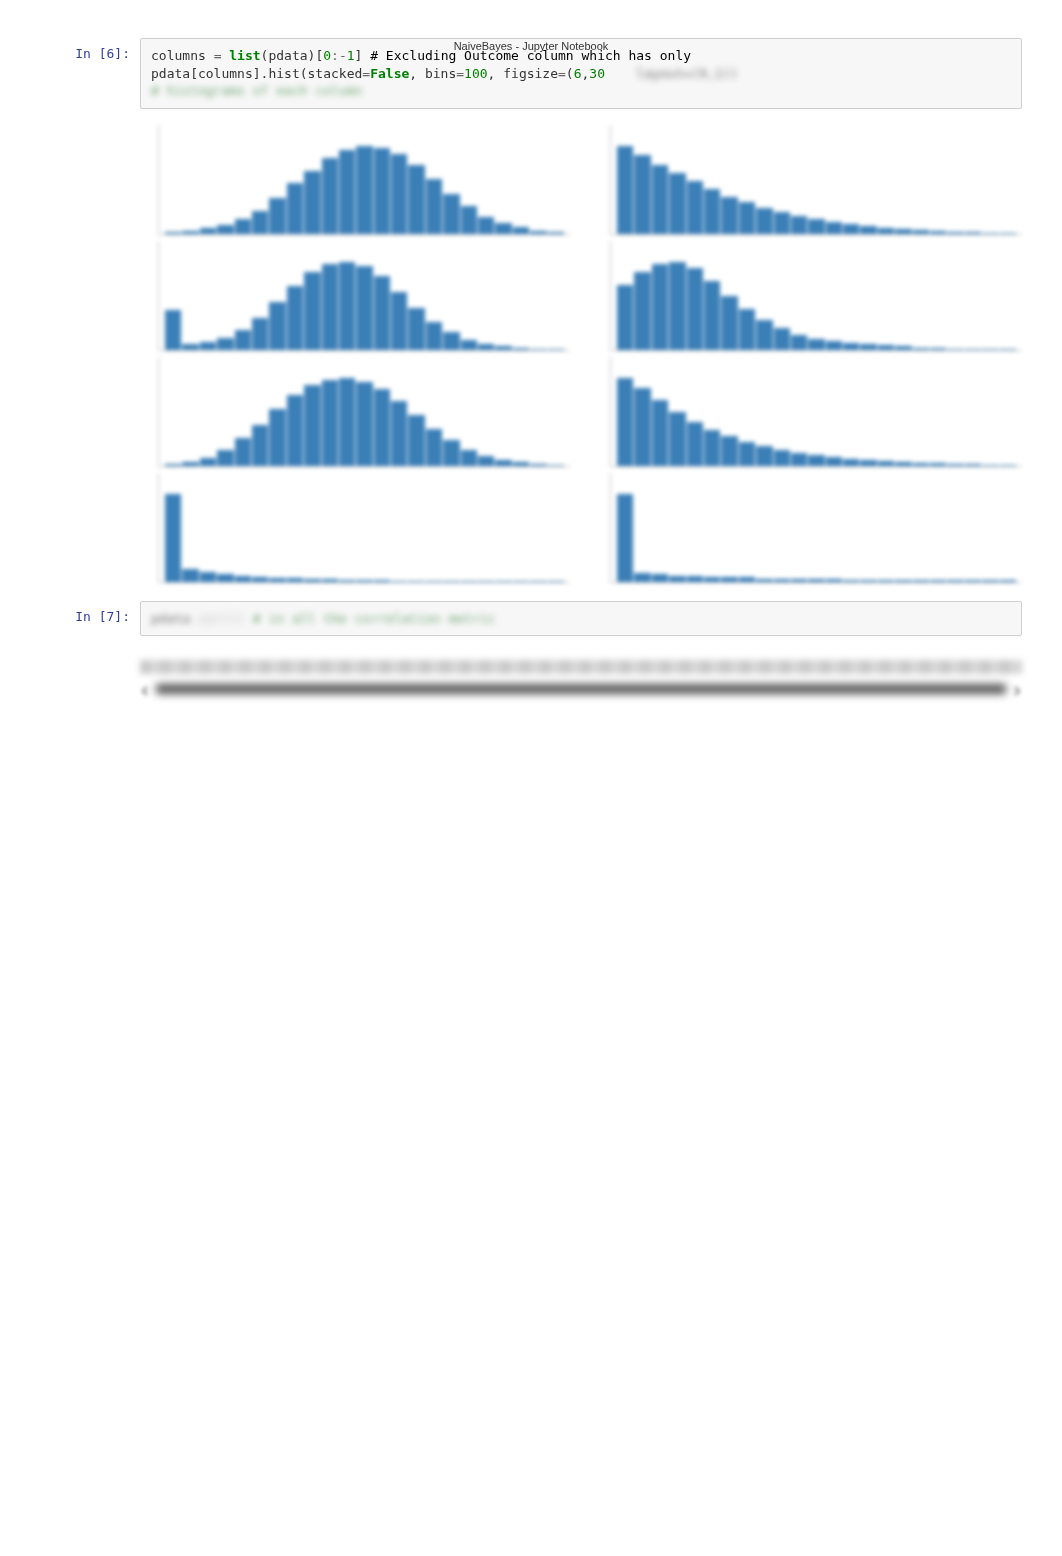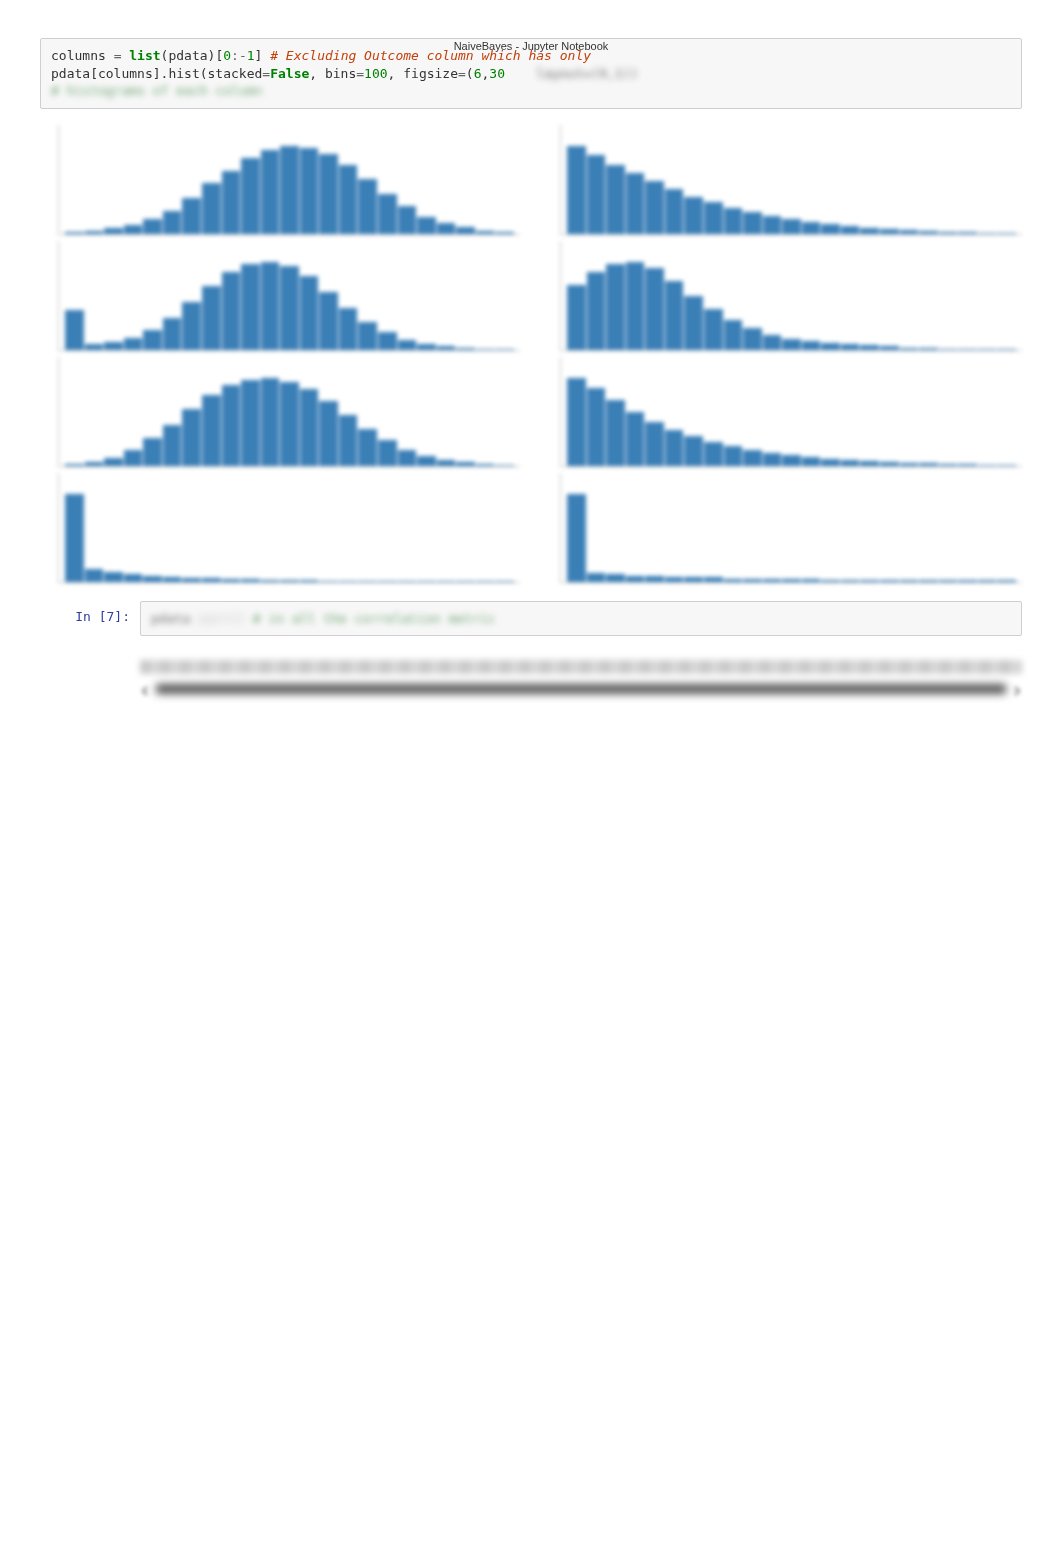--- a/index.html
+++ b/index.html
@@ -34,21 +34,21 @@
       padding: 8px 10px;
       font-family: "Menlo", "Consolas", monospace;
       font-size: 13px;
       line-height: 1.35;
       white-space: pre;
       overflow: hidden;
     }
     .kw-green { color: #008000; font-weight: bold; }
     .op { color: #666; }
     .num { color: #008000; }
-    .comment { color: #c2410c; font-style: italic; }
+    .comment { color: #000000; }
     .blurred-green { color: #2e7d32; filter: blur(3px); opacity: .7; }
     .blurred-dark { color: #2c2c2c; filter: blur(3px); opacity: .7; }
     .blurred-gray { color: #888; filter: blur(4px); opacity: .6; }
 
     .output { margin-top: 6px; }
 
     .hist-grid {
       display: grid;
       grid-template-columns: 1fr 1fr;
       gap: 6px 40px;
@@ -101,20 +101,21 @@
     .big-spacer { height: 400px; }
   </style>
 </head>
 <body>
 
 <div class="header-wrap">
   <div class="print-title">NaiveBayes - Jupyter Notebook</div>
 </div>
 
 <div class="cell">
+  <div class="prompt">In [6]:</div>
   <div class="cell-body">
     <div class="code-area"><span>columns </span><span class="op">=</span><span> </span><span class="kw-green">list</span><span>(pdata)[</span><span class="num">0</span><span class="op">:</span><span class="op">-</span><span class="num">1</span><span>] </span><span class="comment"># Excluding Outcome column which has only</span>
 <span>pdata[columns].hist(stacked</span><span class="op">=</span><span class="kw-green">False</span><span>, bins</span><span class="op">=</span><span class="num">100</span><span>, figsize</span><span class="op">=</span><span>(</span><span class="num">6</span><span>,</span><span class="num">30</span><span class="blurred-dark">    layout=(9,1))</span>
 <span class="blurred-green"># histograms of each column</span></div>
 
     <div class="output">
       <div class="hist-grid" id="hist-grid">
           <div class="mini-chart">
             <div class="mini-title"></div>
             <div class="bars">

